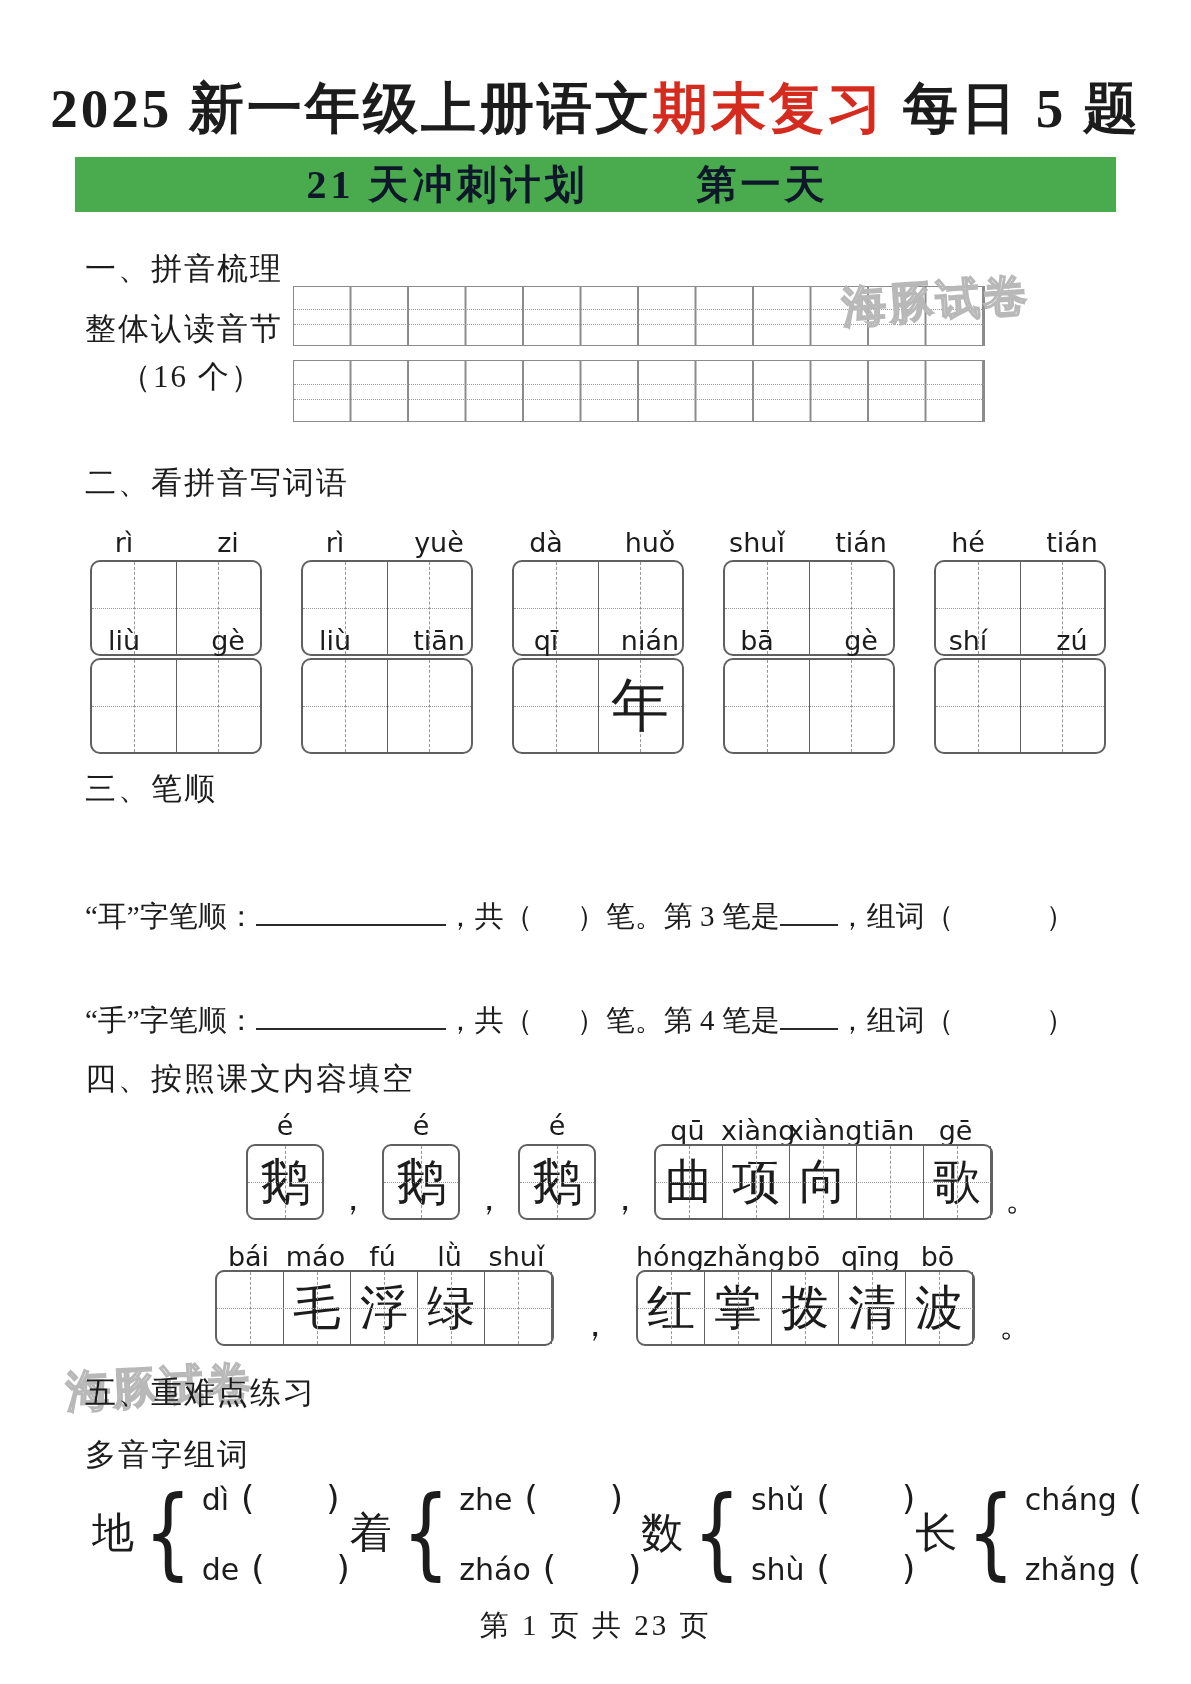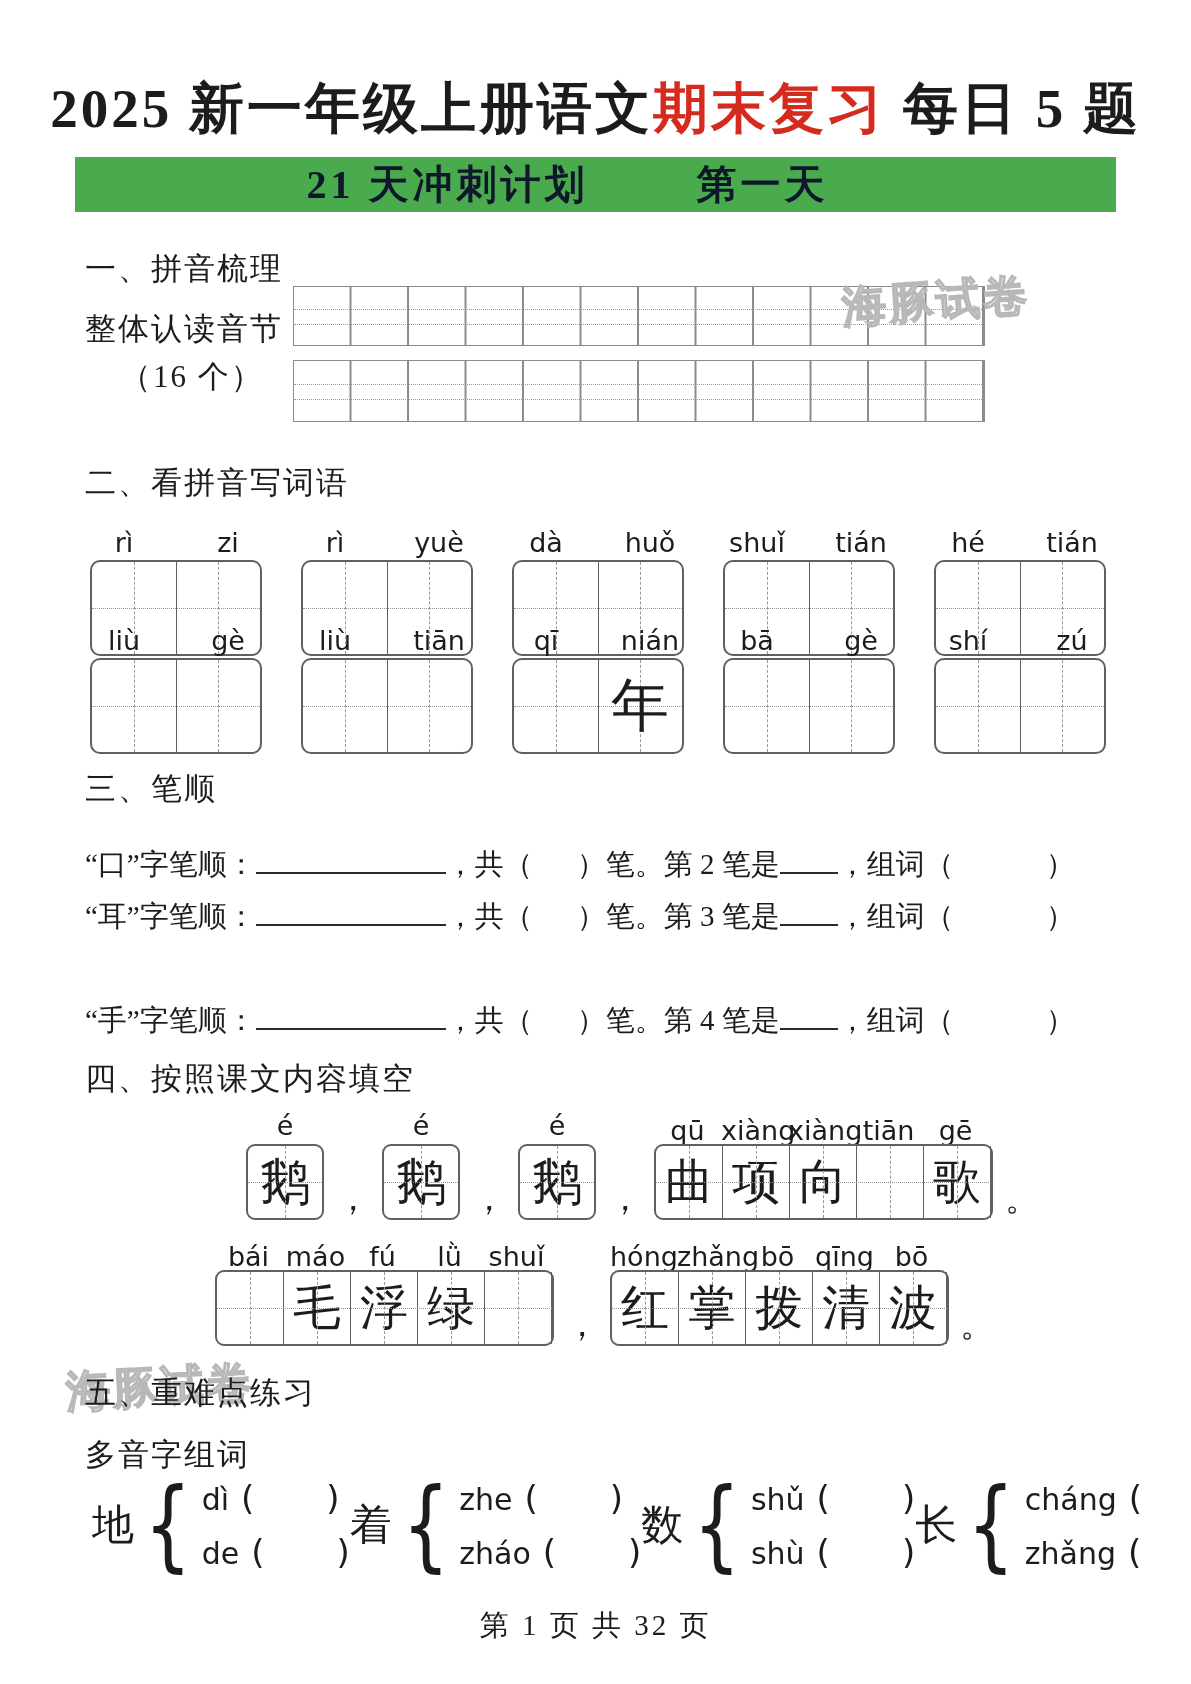--- a/index.html
+++ b/index.html
@@ -68,21 +68,21 @@
   .cellbox .cell{position:relative;width:67px;border-right:1.5px solid #606060;display:flex;align-items:center;justify-content:center;font-size:48px;box-sizing:border-box;}
   .cellbox .cell:last-child{border-right:none;}
   .cellbox .cell i{position:absolute;top:0;bottom:0;left:50%;border-left:1.5px dashed #979797;}
   .cellbox .hd{position:absolute;left:0;right:0;top:50%;border-top:1.5px dotted #979797;}
   .punct{font-size:34px;line-height:1;margin:0 4px 4px 4px;}
   
   .polyrow{position:absolute;left:92px;top:1478px;width:1012px;display:flex;justify-content:space-between;}
   .polygroup{display:flex;align-items:center;}
   .polychar{font-size:42px;}
   .polybrace{font-size:100px;font-weight:400;line-height:0.9;margin:0 2px;font-family:"DejaVu Sans","Liberation Sans",sans-serif;transform:scaleX(0.75);}
-  .polycol{display:flex;flex-direction:column;gap:14px;}
+  .polycol{display:flex;flex-direction:column;gap:30px;}
   .polyline{display:flex;align-items:baseline;font-family:"DejaVu Sans","Liberation Sans",sans-serif;font-size:30px;}
   .polyline .pyr{margin-right:12px;}
   .polyline .par{font-size:34px;}
   .polyline .pgp{display:inline-block;width:72px;}
   
   .footer{position:absolute;left:0;width:100%;top:1606px;text-align:center;font-size:29px;letter-spacing:3px;}
 </style>
 </head>
 <body>
 
@@ -274,23 +274,20 @@
         <div class="chars">
             <span></span>
             <span></span>
           </div>
       </div>
     </div>
   </div>
 
   <div class="h2" style="left:85px;top:768px;">三、笔顺</div>
 
-  <div class="s3line" style="top:845px;">
-    <span>“口”字笔顺：</span><span class="blank long"></span><span>，共（</span><span class="pgap s"></span><span>）笔。第 2 笔是</span><span class="blank short"></span><span>，组词（</span><span class="pgap l"></span><span>）</span>
-  </div>
   <div class="s3line" style="top:897px;">
     <span>“耳”字笔顺：</span><span class="blank long"></span><span>，共（</span><span class="pgap s"></span><span>）笔。第 3 笔是</span><span class="blank short"></span><span>，组词（</span><span class="pgap l"></span><span>）</span>
   </div>
   <div class="s3line" style="top:1001px;">
     <span>“手”字笔顺：</span><span class="blank long"></span><span>，共（</span><span class="pgap s"></span><span>）笔。第 4 笔是</span><span class="blank short"></span><span>，组词（</span><span class="pgap l"></span><span>）</span>
   </div>
 
   <div class="h2" style="left:85px;top:1058px;">四、按照课文内容填空</div>
 
   <div class="fillrow" style="left:246px;top:1108px;gap:8px;">
@@ -349,21 +346,21 @@
         <div class="cell">
             <i></i>
             <span>歌</span>
           </div>
         <div class="hd"></div>
       </div>
     </div>
     <span class="punct">。</span>
   </div>
 
-  <div class="fillrow" style="left:215px;top:1234px;gap:7px;">
+  <div class="fillrow" style="left:215px;top:1234px;gap:20px;">
     <div class="cellgroup">
       <div class="pyrow">
         <span>bái</span>
           <span>máo</span>
           <span>fú</span>
           <span>lǜ</span>
           <span>shuǐ</span>
       </div>
       <div class="cellbox">
         <div class="cell">
@@ -495,15 +492,15 @@
           </div>
         <div class="polyline">
             <span class="pyr">zhǎng</span>
             <span class="par">(</span>
             <span class="pgp"></span>
           </div>
       </div>
     </div>
   </div>
 
-  <div class="footer">第 1 页  共 32 页</div>
+  <div class="footer">第 1 页  共 23 页</div>
 
 </div>
 
 </body></html>

